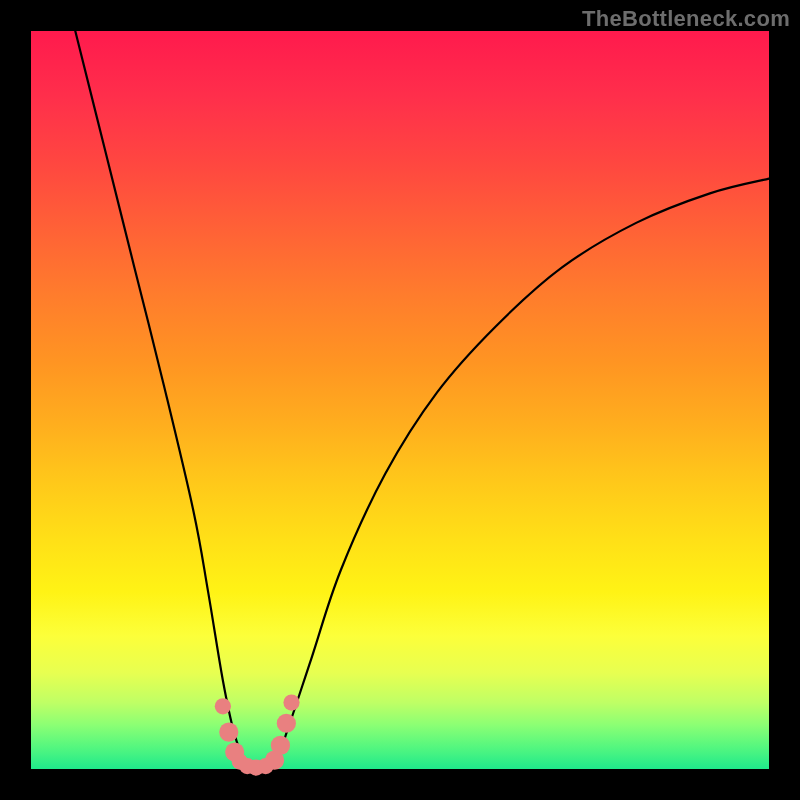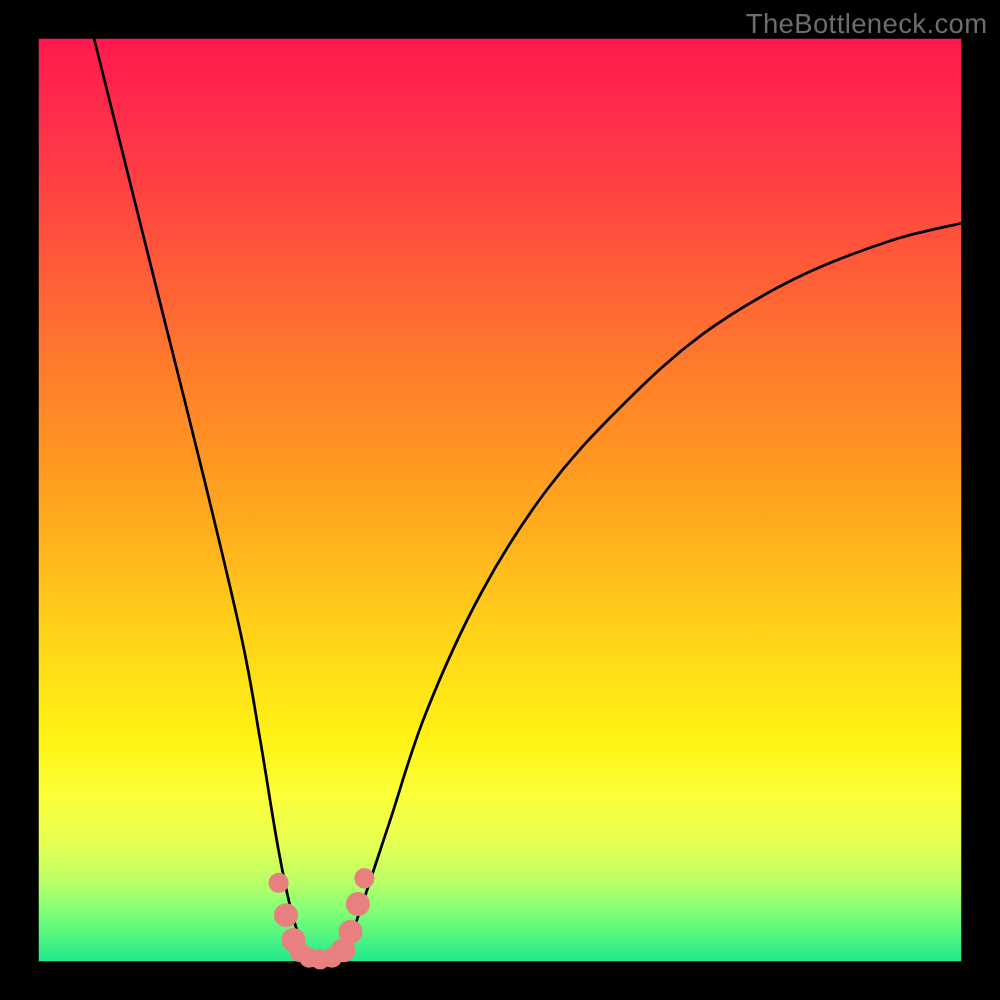--- a/index.html
+++ b/index.html
@@ -40,21 +40,21 @@
       #8cff74 94%,
       #55f77f 97%,
       #1fe98b 100%);
   }
   .watermark {
     position: absolute;
     top: 6px;
     right: 10px;
     color: #6d6d6d;
     font-size: 22px;
-    font-weight: 400;
+    font-weight: 700;
     letter-spacing: 0.3px;
     user-select: none;
   }
   svg.curve {
     position: absolute;
     left: 0; top: 0;
     width: 738px; height: 738px;
     overflow: visible;
   }
   .curve-path {

